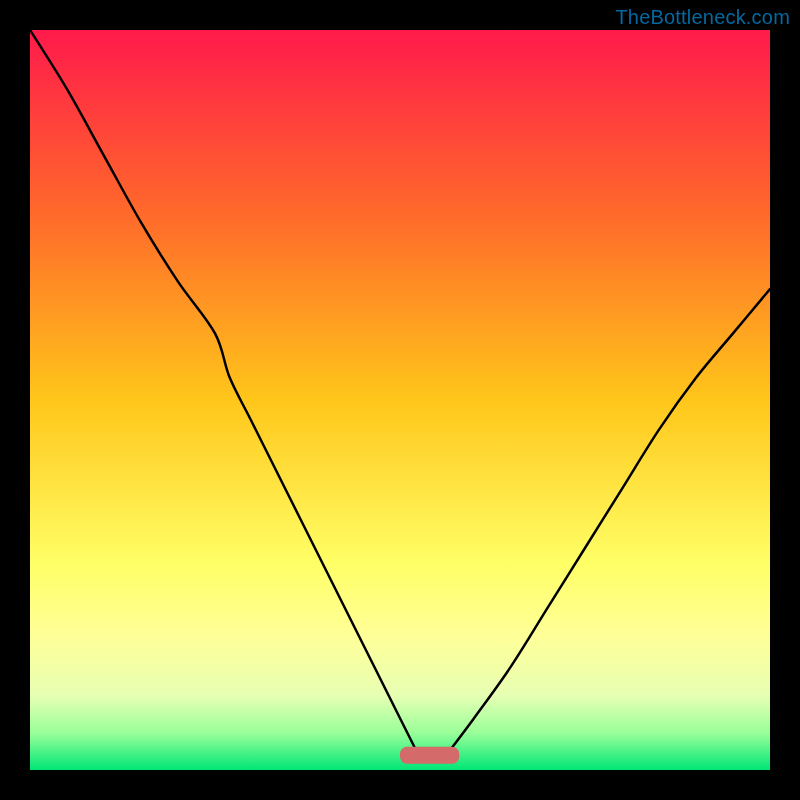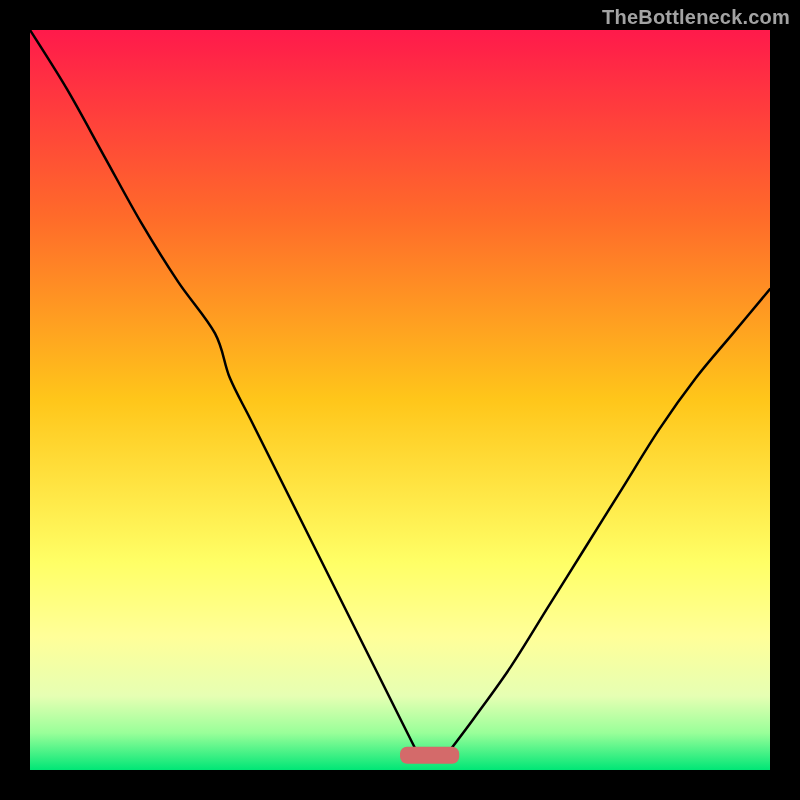--- a/index.html
+++ b/index.html
@@ -14,23 +14,23 @@
   .container {
     position: relative;
     width: 800px;
     height: 800px;
     background: #000;
   }
   .watermark {
     position: absolute;
     top: 6px;
     right: 10px;
-    color: #a3a3a3;
+    color: #0369a1;
     font-size: 20px;
-    font-weight: 700;
+    font-weight: 400;
     letter-spacing: 0.2px;
     user-select: none;
   }
   .plot {
     position: absolute;
     left: 30px;
     top: 30px;
     width: 740px;
     height: 740px;
   }

